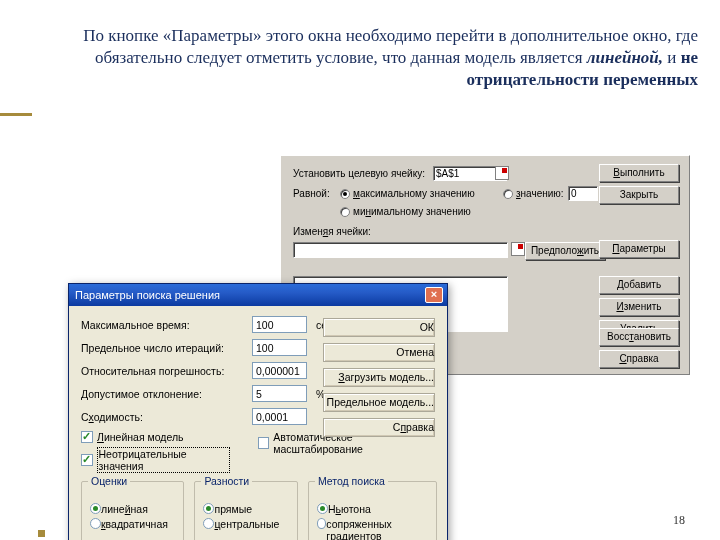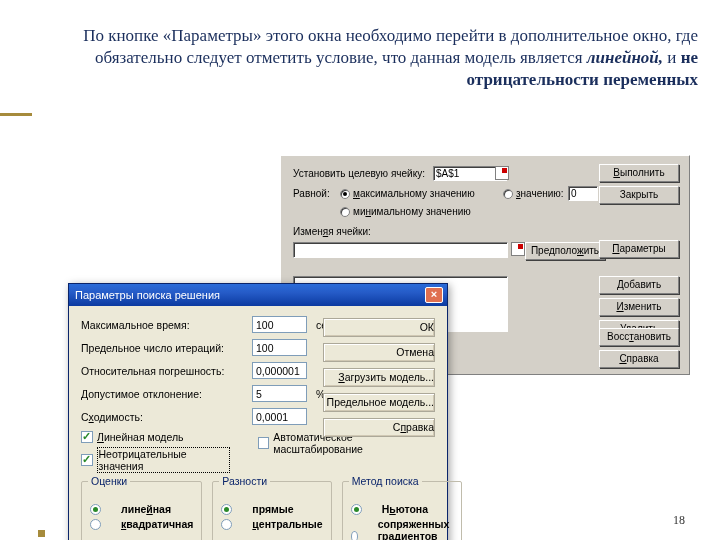--- a/index.html
+++ b/index.html
@@ -178,22 +178,22 @@
     padding:18px 8px 8px 8px;
     position:relative;
     flex:1;
   }
   .grp .title {
     position:absolute; top:-7px; left:6px;
     background:#ece9d8; padding:0 3px;
     color:#0a246a; font-size:10.5px;
   }
   .opt {
-    display:flex; align-items:flex-end; gap:20px;
-    font-size:10.5px; margin:3px 0;font-weight:bold;
+    display:flex; align-items:flex-start; gap:0;
+    font-size:10.5px; margin:3px 0;
   }
   .radio {
     width:11px; height:11px; border-radius:50%;
     border:1px solid #7f9db9; background:#fff;
     position:relative;
   }
   .radio.checked::after{
     content:""; position:absolute; left:2px; top:2px;
     width:5px; height:5px; border-radius:50%;
     background:#2a8a2a;

